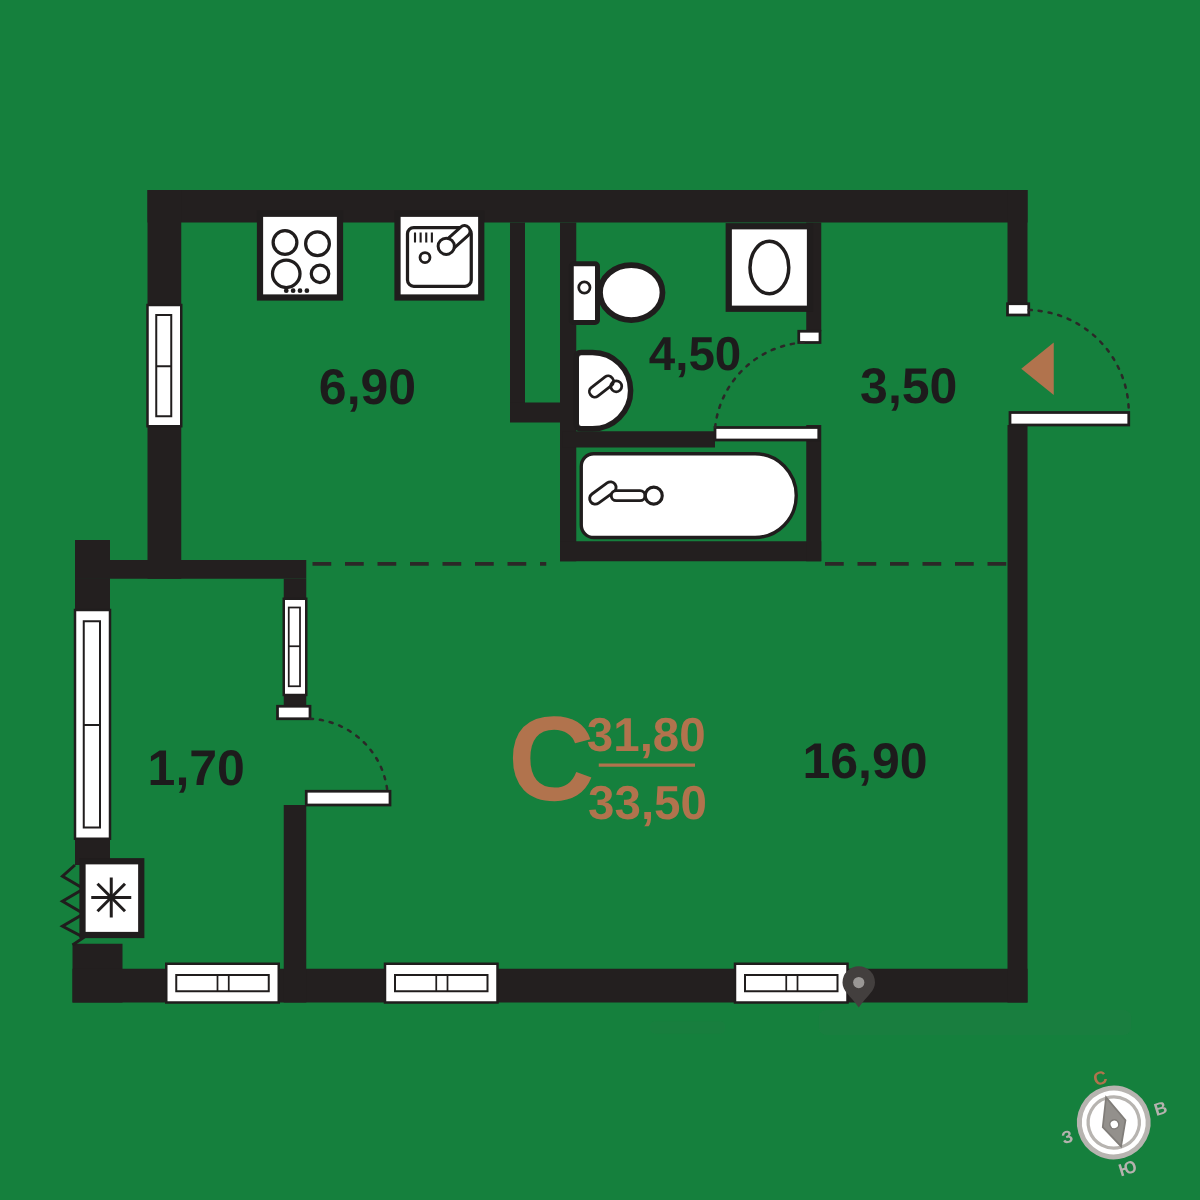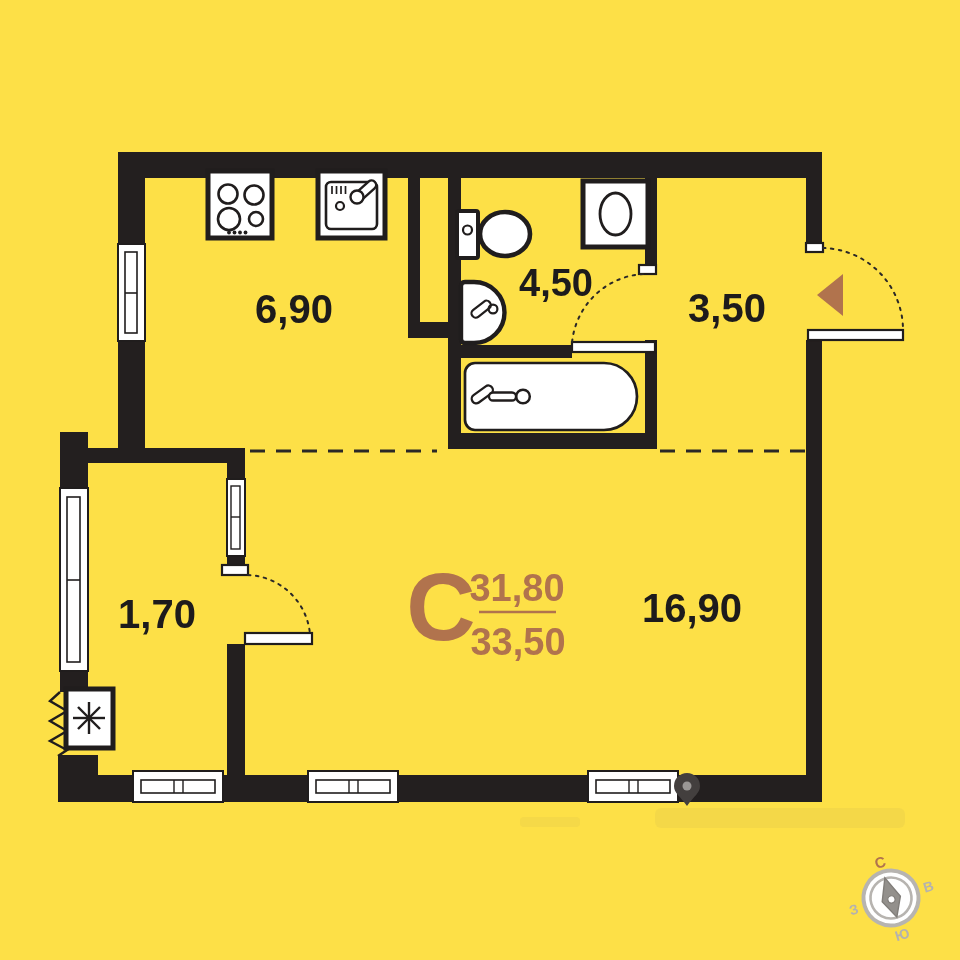--- a/index.html
+++ b/index.html
@@ -1,16 +1,16 @@
 <!DOCTYPE html>
 <html><head>
 <meta charset="utf-8">
 <style>
   html,body{margin:0;padding:0;background:#fff;}
-  #stage{position:relative;width:960px;height:960px;background:#fde047;overflow:hidden;
+  #stage{position:relative;width:960px;height:960px;background:#15803d;overflow:hidden;
          font-family:"Liberation Sans","DejaVu Sans",sans-serif;}
   svg text{font-family:"Liberation Sans","DejaVu Sans",sans-serif;font-weight:700;}
   .room-label{font-size:40px;fill:#1d1b1c;}
   .sum-num{font-size:38px;fill:#b1734d;}
   .sum-letter{font-size:96px;fill:#b1734d;}
   .compass-label{font-size:14px;fill:#b5b2ae;}
   .compass-north{font-size:15px;fill:#b1734d;}
 </style>
 </head>
 <body>

